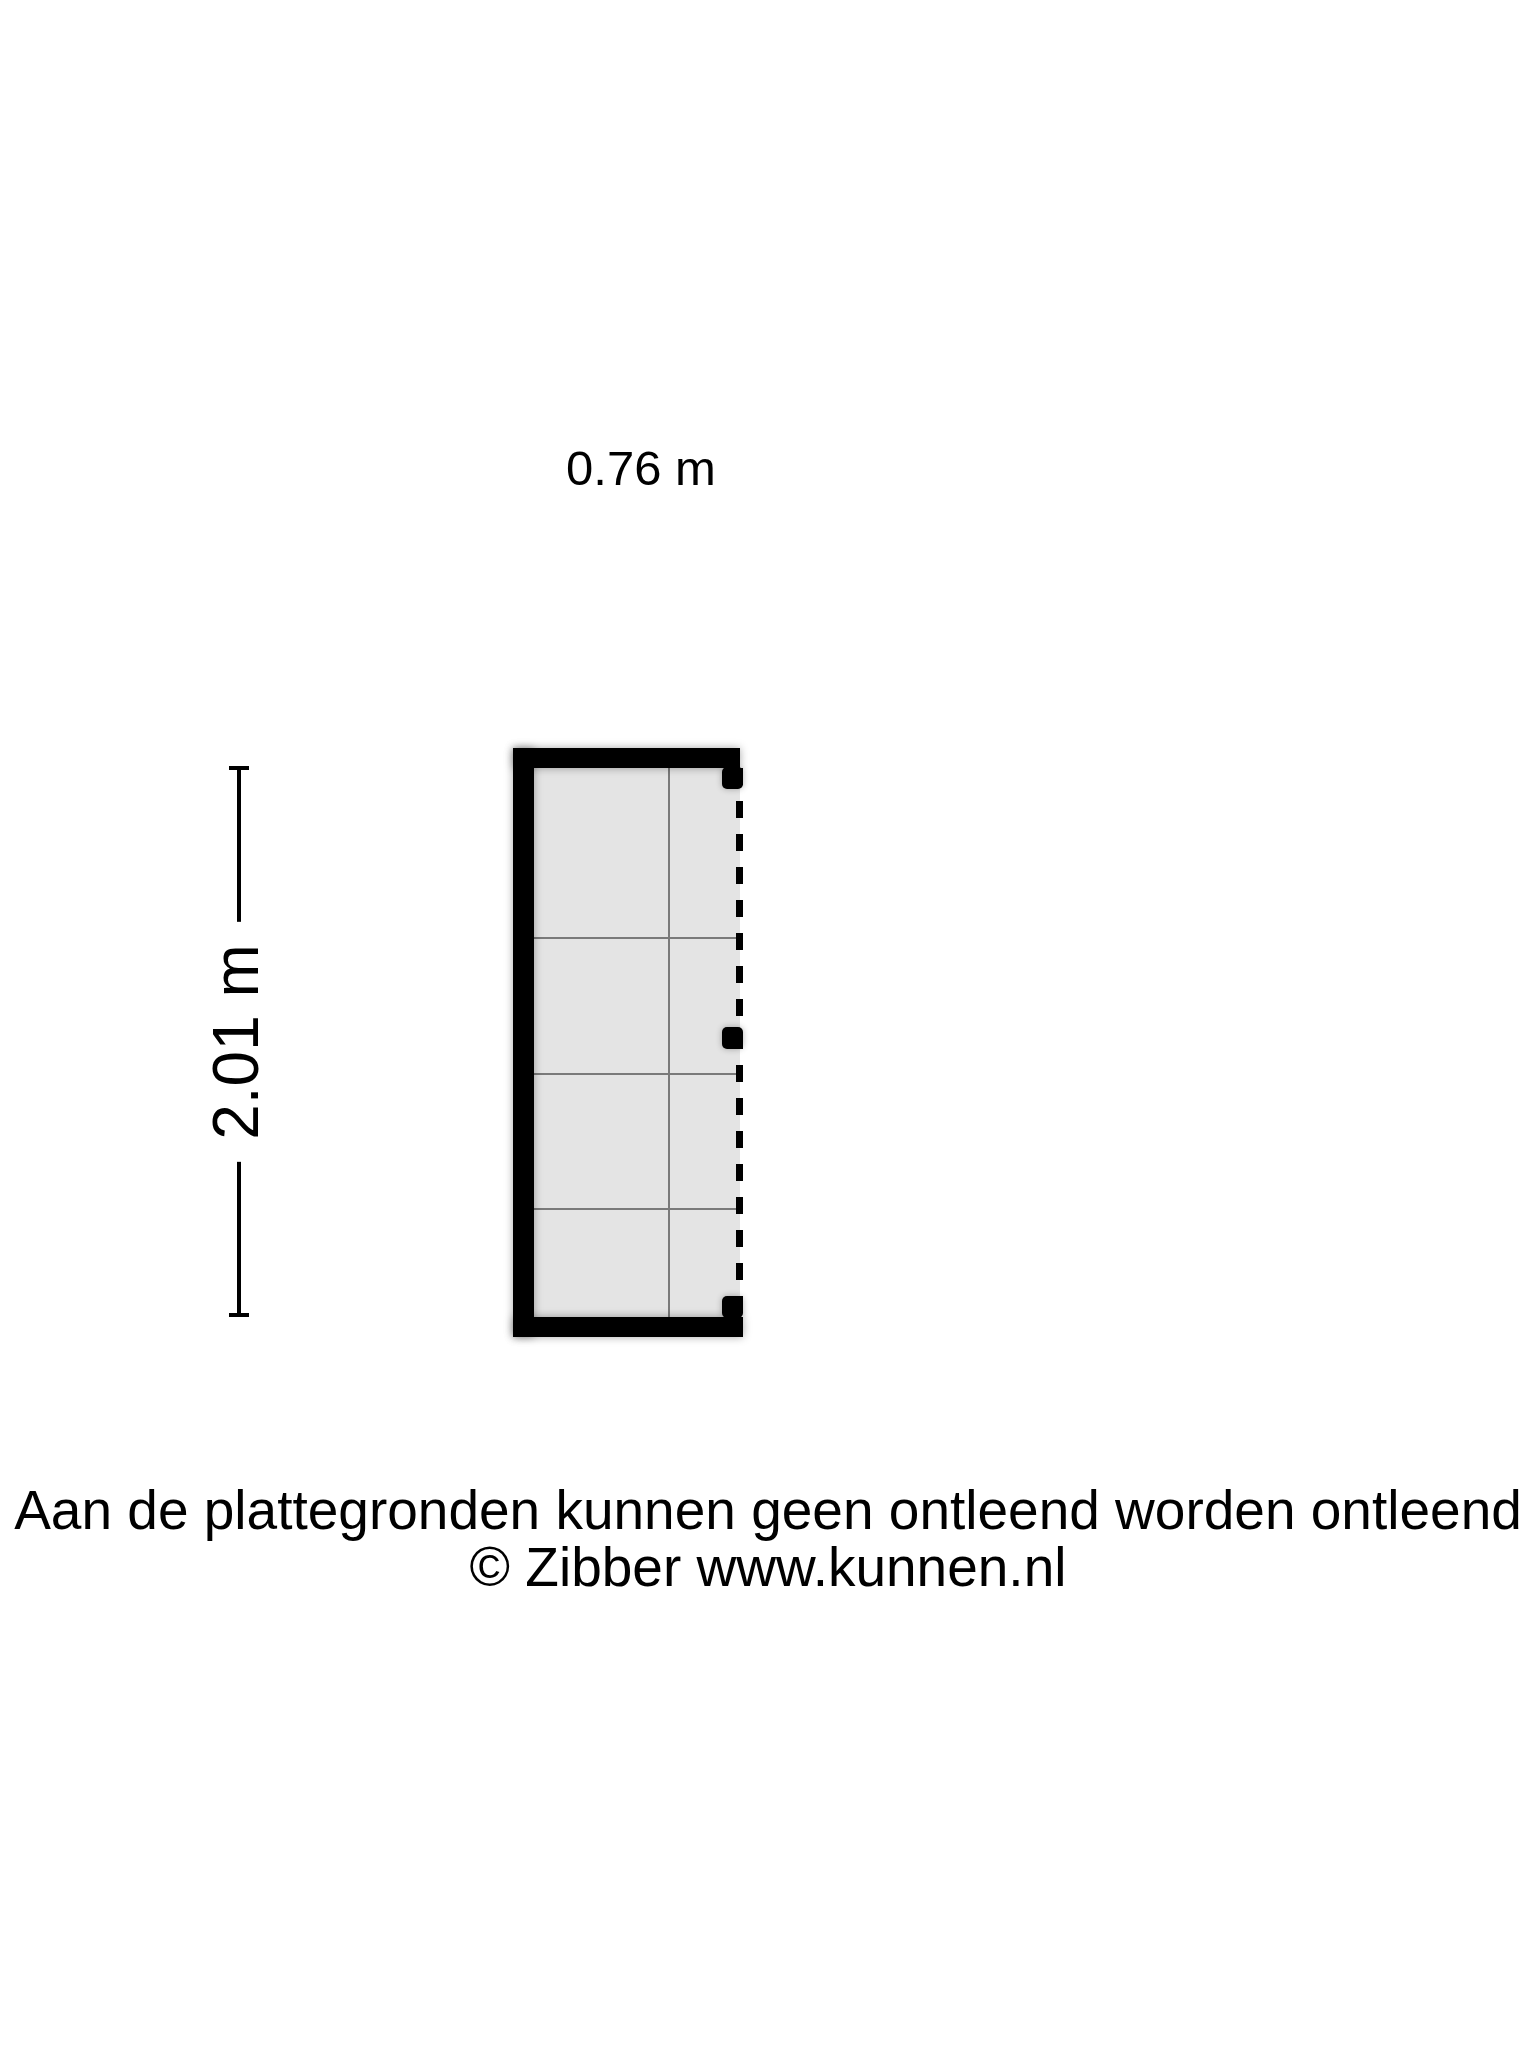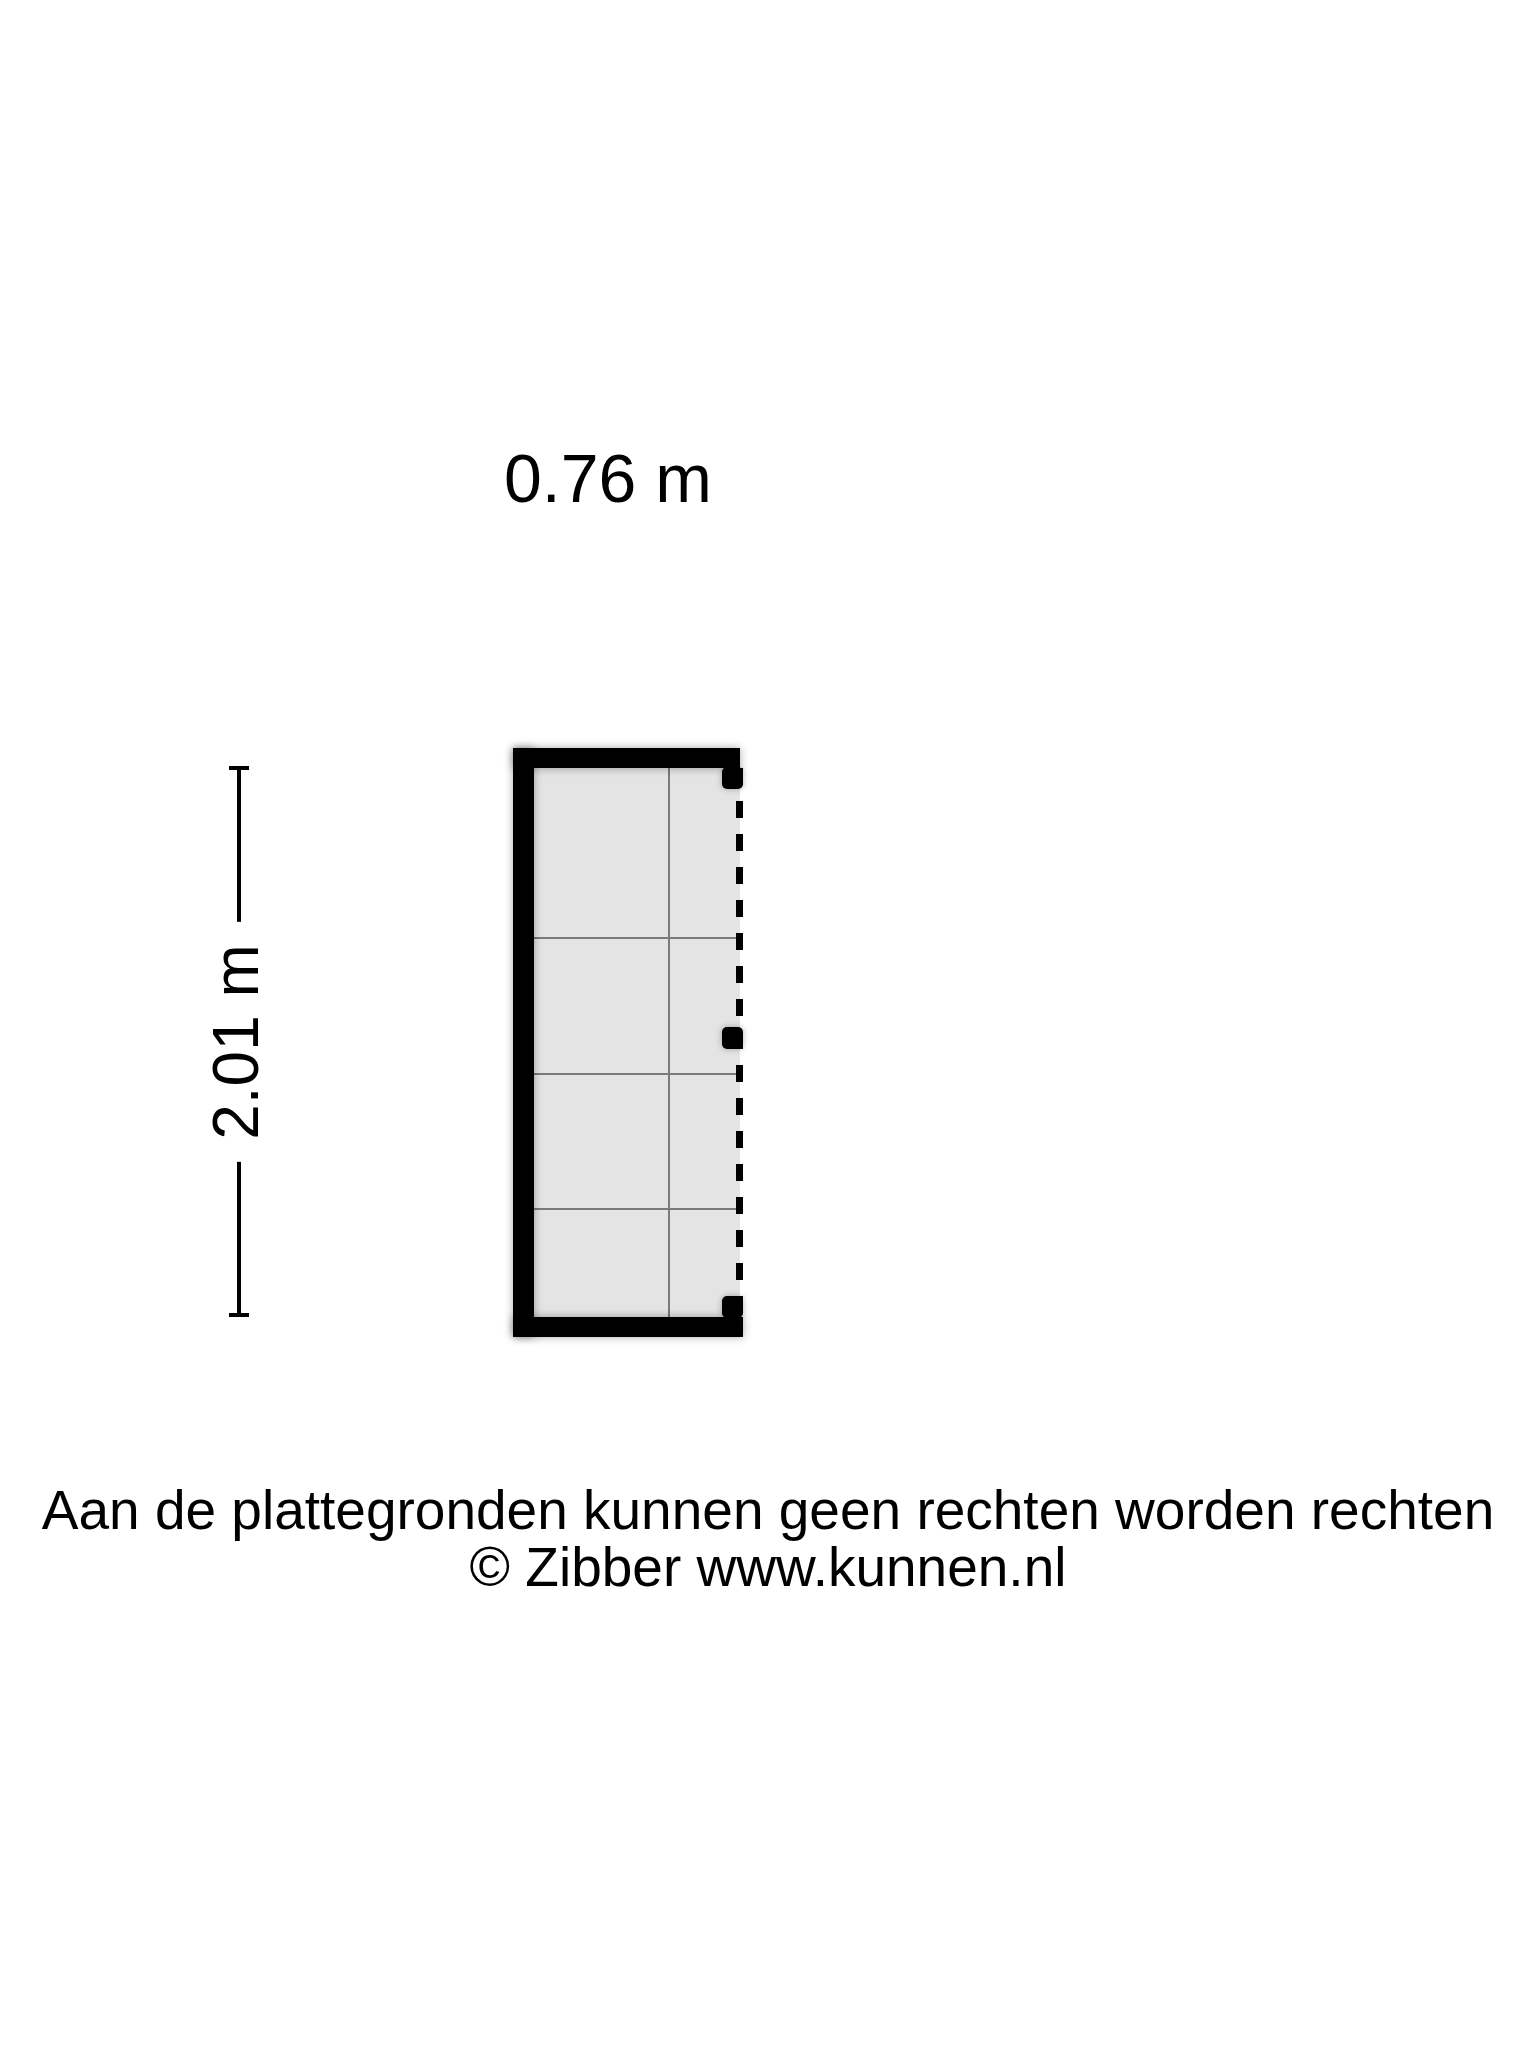--- a/index.html
+++ b/index.html
@@ -16,24 +16,24 @@
     overflow: hidden;
   }
   .canvas {
     position: absolute;
     inset: 0;
   }
 
   
   .dim-width-label {
     position: absolute;
-    left: 608px;
+    left: 641px;
     top: 444px;
     transform: translateX(-50%);
-    font-size: 68px;
+    font-size: 49px;
     line-height: 1;
     white-space: nowrap;
   }
 
   
   .dim-line {
     position: absolute;
     left: 237px;
     top: 768px;
     width: 4px;
@@ -173,17 +173,17 @@
     <div class="dashed-edge"></div>
     <div class="wall wall-top"></div>
     <div class="wall wall-left"></div>
     <div class="wall wall-bottom"></div>
     <div class="marker marker-top"></div>
     <div class="marker marker-middle"></div>
     <div class="marker marker-bottom"></div>
   </div>
 
   <div class="disclaimer">
-    <div>Aan de plattegronden kunnen geen rechten worden rechten</div>
+    <div>Aan de plattegronden kunnen geen ontleend worden ontleend</div>
     <div>© Zibber www.kunnen.nl</div>
   </div>
 
 </div>
 
 </body></html>

